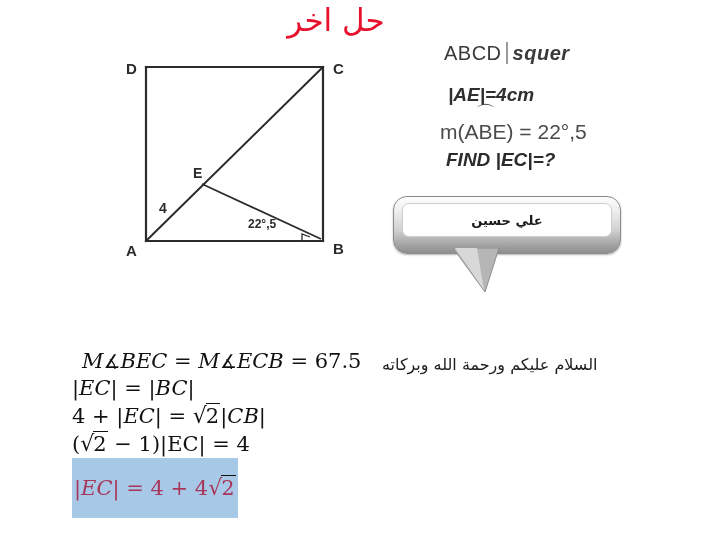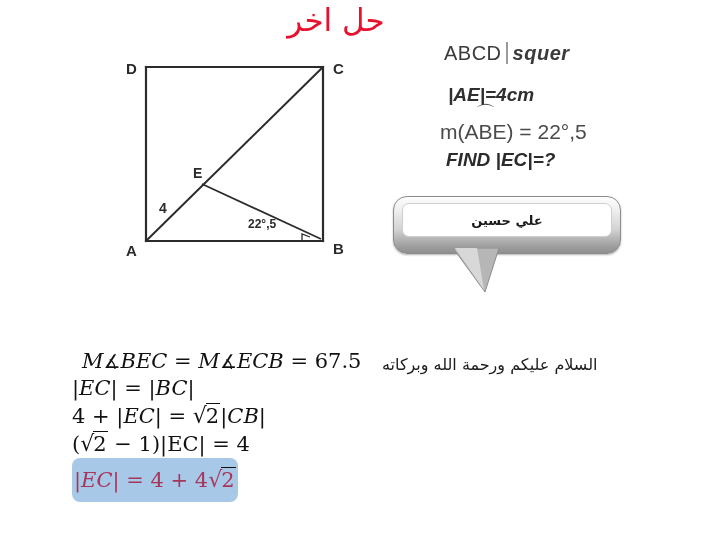--- a/index.html
+++ b/index.html
@@ -175,22 +175,21 @@
     font-size: 21px;
     line-height: 27px;
     white-space: nowrap;
     display: block;
   }
   .math-line.indented { padding-left: 10px; }
   .math-line.highlight {
     background: #a8c8e8;
     color: #a8365a;
     display: inline-block;
-    padding: 8px 2px;
-    border-radius: 8px;
+    padding: 16px 2px;
   }
   .it { font-style: italic; }
   .ang {
     font-family: "DejaVu Sans", sans-serif;
     font-style: normal;
     font-size: 19px;
   }
   
   .rad { white-space: nowrap; }
   .rad .sq { font-size: 22px; }

